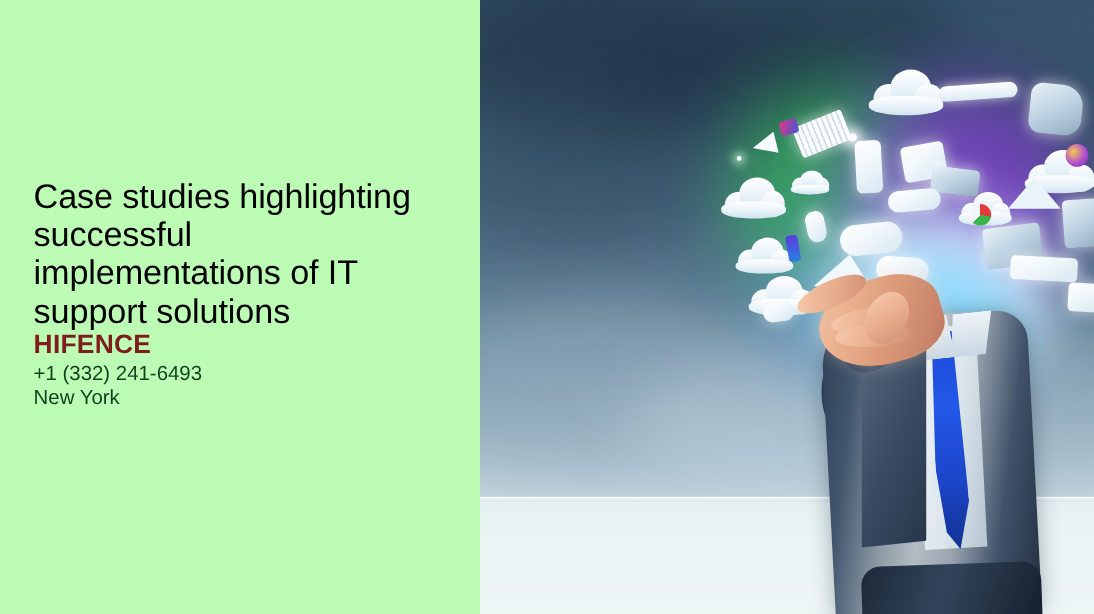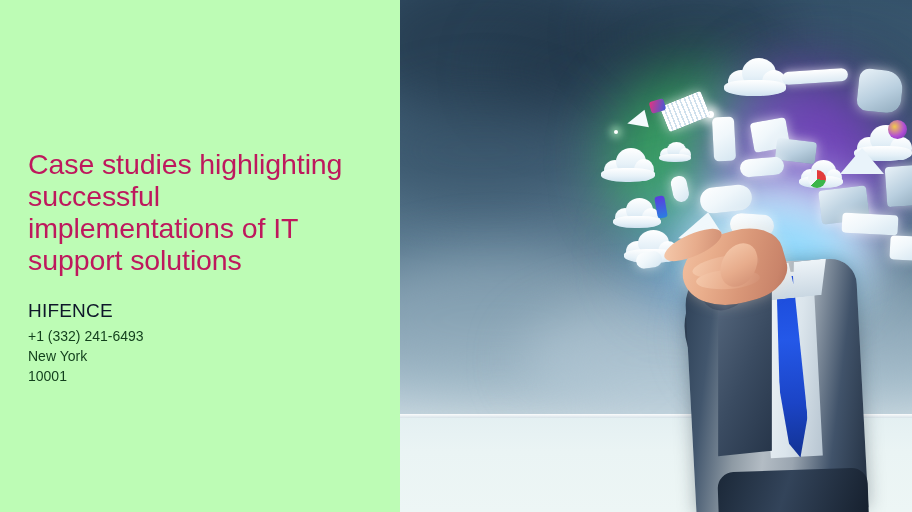--- a/index.html
+++ b/index.html
@@ -35,36 +35,36 @@
     position: absolute;
     left: 28px;
     top: 148px;
     width: 345px;
   }
 
   #headline {
     font-size: 28.5px;
     line-height: 32px;
     font-weight: 400;
-    color: #be185d;
+    color: #000000;
     letter-spacing: -0.1px;
-    margin-bottom: 24px;
+    margin-bottom: 0;
   }
 
   #brand-name {
-    font-size: 19px;
+    font-size: 22px;
     line-height: 21px;
-    font-weight: 400;
-    color: #0f172a;
+    font-weight: 700;
+    color: #7f1d1d;
     letter-spacing: 0.2px;
     margin-bottom: 5px;
   }
 
   .contact-line {
-    font-size: 14px;
+    font-size: 17px;
     line-height: 20px;
     color: #123f1c;
     white-space: nowrap;
   }
 
   #source-url {
     margin-top: 7px;
     font-size: 8.6px;
     line-height: 20px;
     color: #17461f;
@@ -279,21 +279,20 @@
 
       <h1 id="headline">Case studies highlighting successful implementations of IT support solutions</h1>
 
       <div id="brand-name">HIFENCE</div>
 
       <div class="contact-line">+1 (332) 241-6493</div>
 
 
       <div class="contact-line">New York</div>
 
-      <div class="contact-line">10001</div>
 
 
     </div>
   </div>
 
   <div id="image-panel">
 
     <div class="sky"></div>
 
     <div class="cloud-mass cm1"></div>

